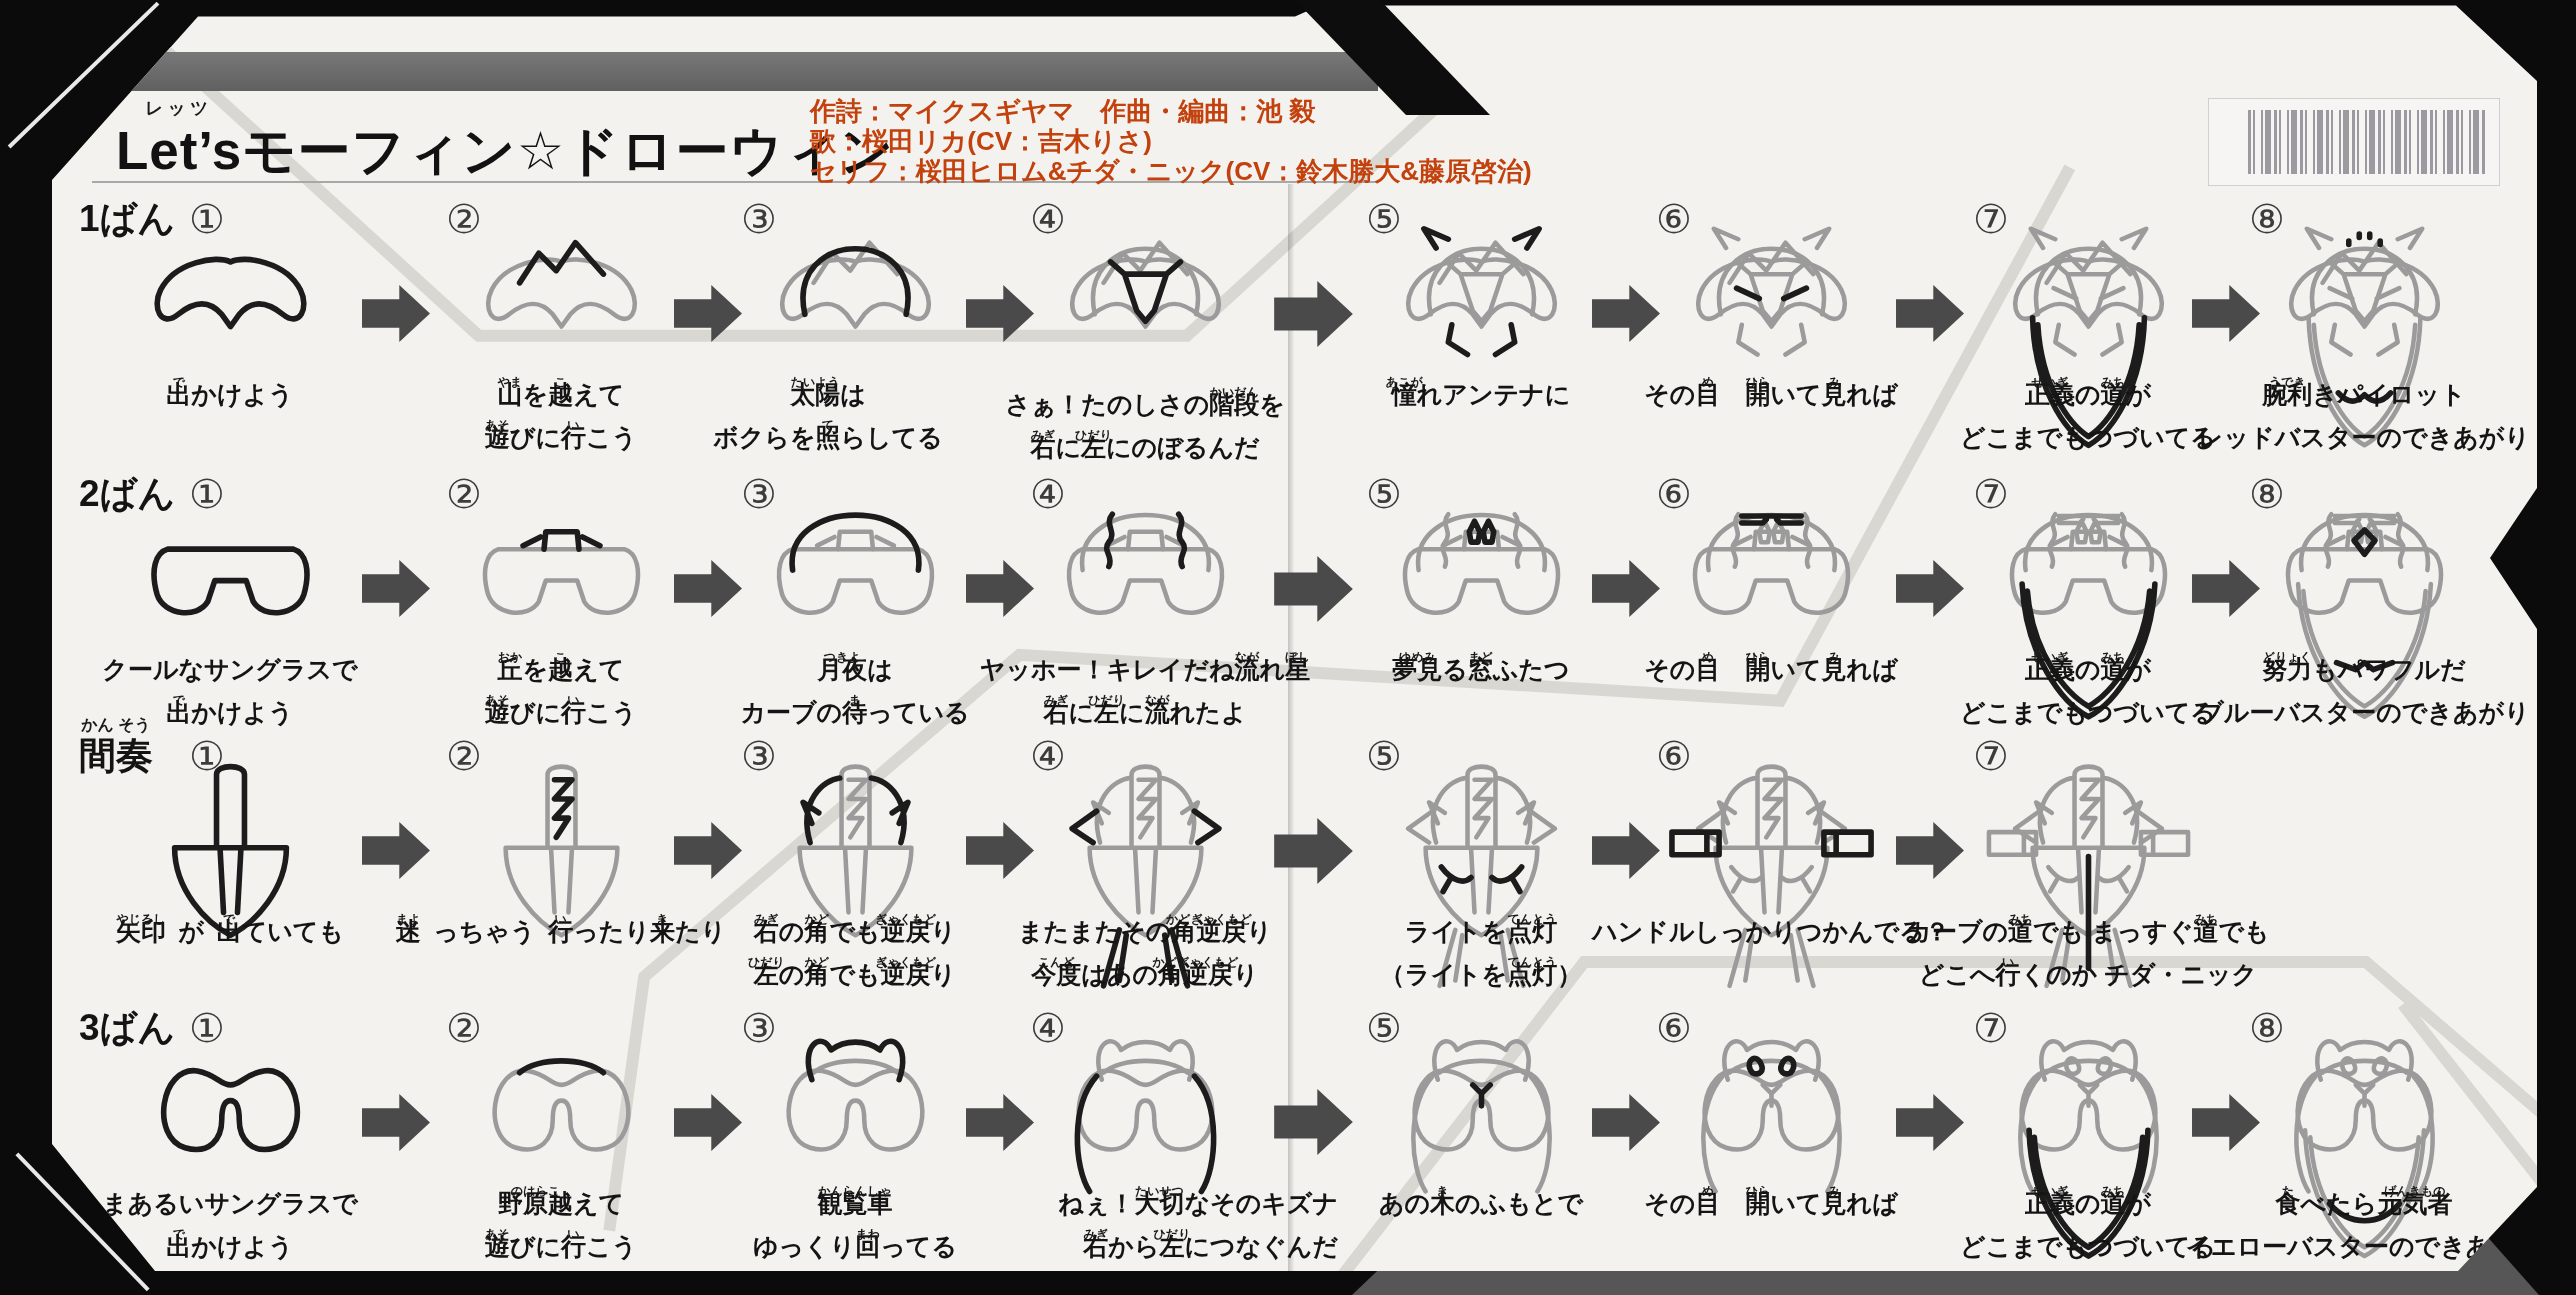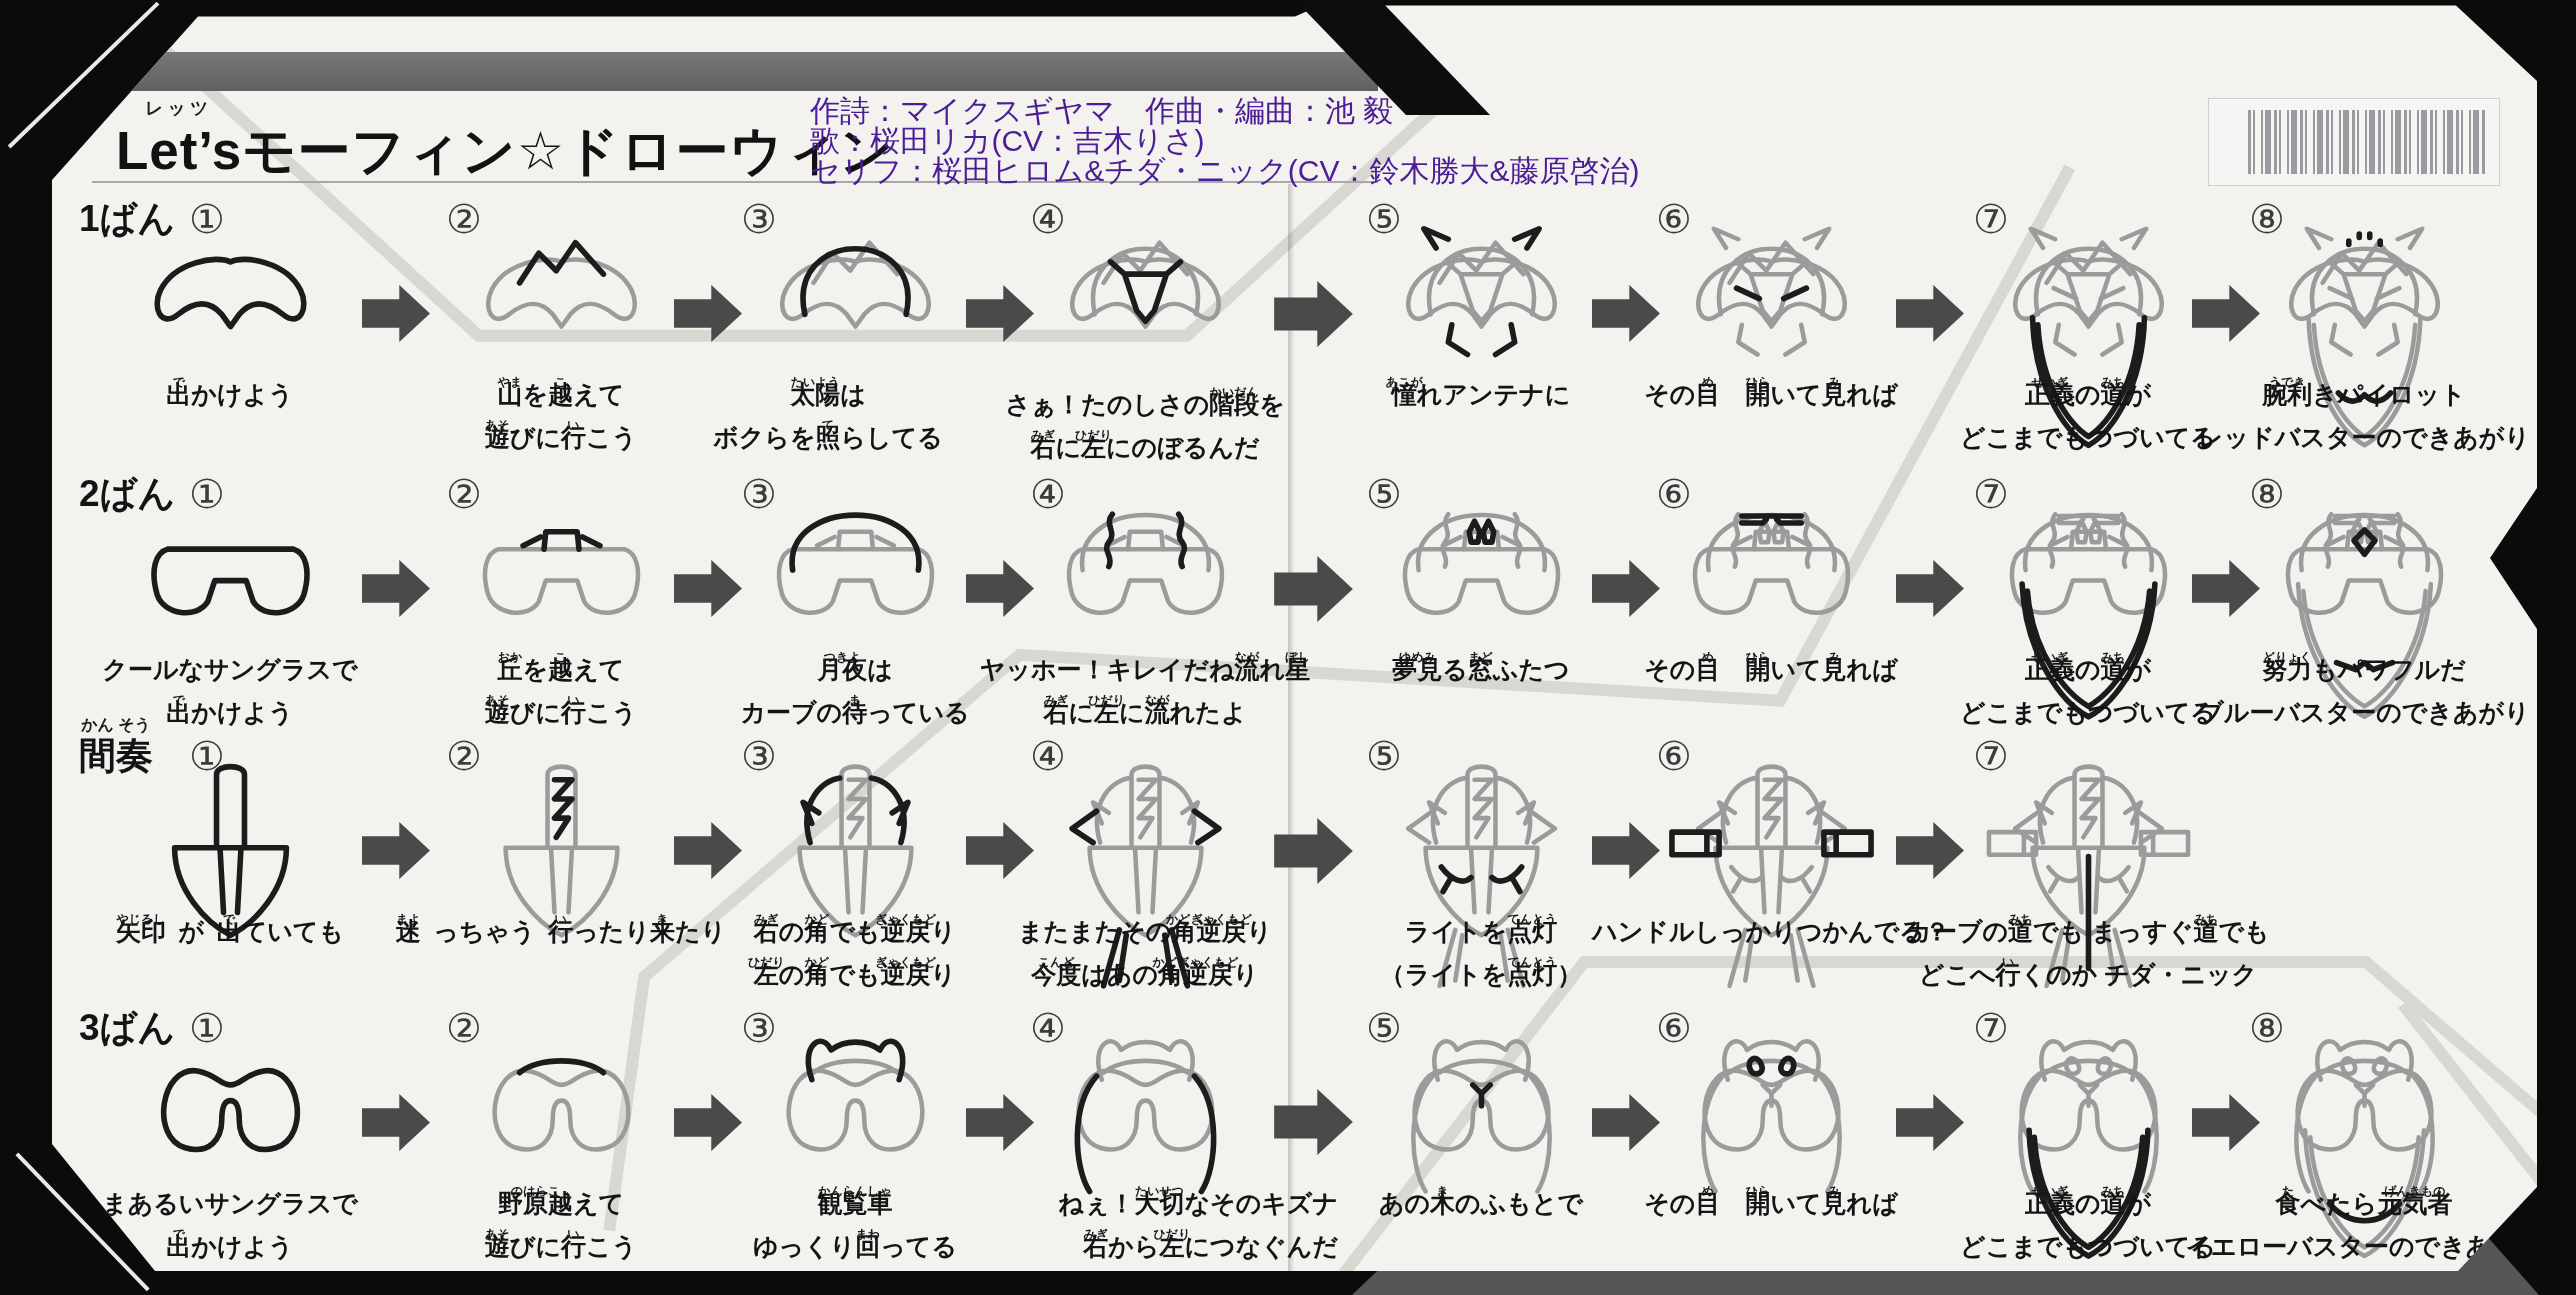--- a/index.html
+++ b/index.html
@@ -19,21 +19,21 @@
         background:linear-gradient(90deg,rgba(0,0,0,.20),rgba(0,0,0,.02));}
   .wedge{position:absolute;left:0;top:0;width:2576px;height:1295px;background:#0d0d0d;z-index:4;
          clip-path:polygon(1295px 0px,1380px 0px,1490px 115px,1406px 115px);}
   
   .titleblock{position:absolute;left:92px;top:52px;width:1286px;height:129px;z-index:3;
               border-bottom:2.8px solid #a8a8a8;}
   .titleband{position:absolute;left:0;top:0;right:0;height:39px;background:linear-gradient(#787878,#606060);}
   .title{position:absolute;left:24px;top:64px;margin:0;font-size:53px;font-weight:bold;color:#121212;
          white-space:nowrap;letter-spacing:0.9px;}
   .title .rt{font-size:17.5px;top:-24px;letter-spacing:4.6px;}
-  .credits{position:absolute;left:718px;top:44px;font-size:30px;font-weight:normal;color:#4c1d95;
+  .credits{position:absolute;left:718px;top:44px;font-size:26px;font-weight:bold;color:#c2410c;
            line-height:30px;white-space:nowrap;}
   
   .barcode{position:absolute;left:2208px;top:98px;width:290px;height:86px;z-index:3;
            border:1.8px solid #cfcfcf;background:#f6f5f3;}
   .bars{position:absolute;left:39px;right:13px;top:11px;bottom:11px;
         background:repeating-linear-gradient(90deg,#9a9aa0 0 2.8px,transparent 2.8px 4.6px,#9a9aa0 4.6px 7.4px,
                    transparent 7.4px 13px,#9a9aa0 13px 14.7px,transparent 14.7px 17.5px,#9a9aa0 17.5px 23px,transparent 23px 26px);}
   
   #rows{position:absolute;inset:0;z-index:3;}
   .row-label{position:absolute;font-size:37px;font-weight:bold;color:#141414;white-space:nowrap;}

